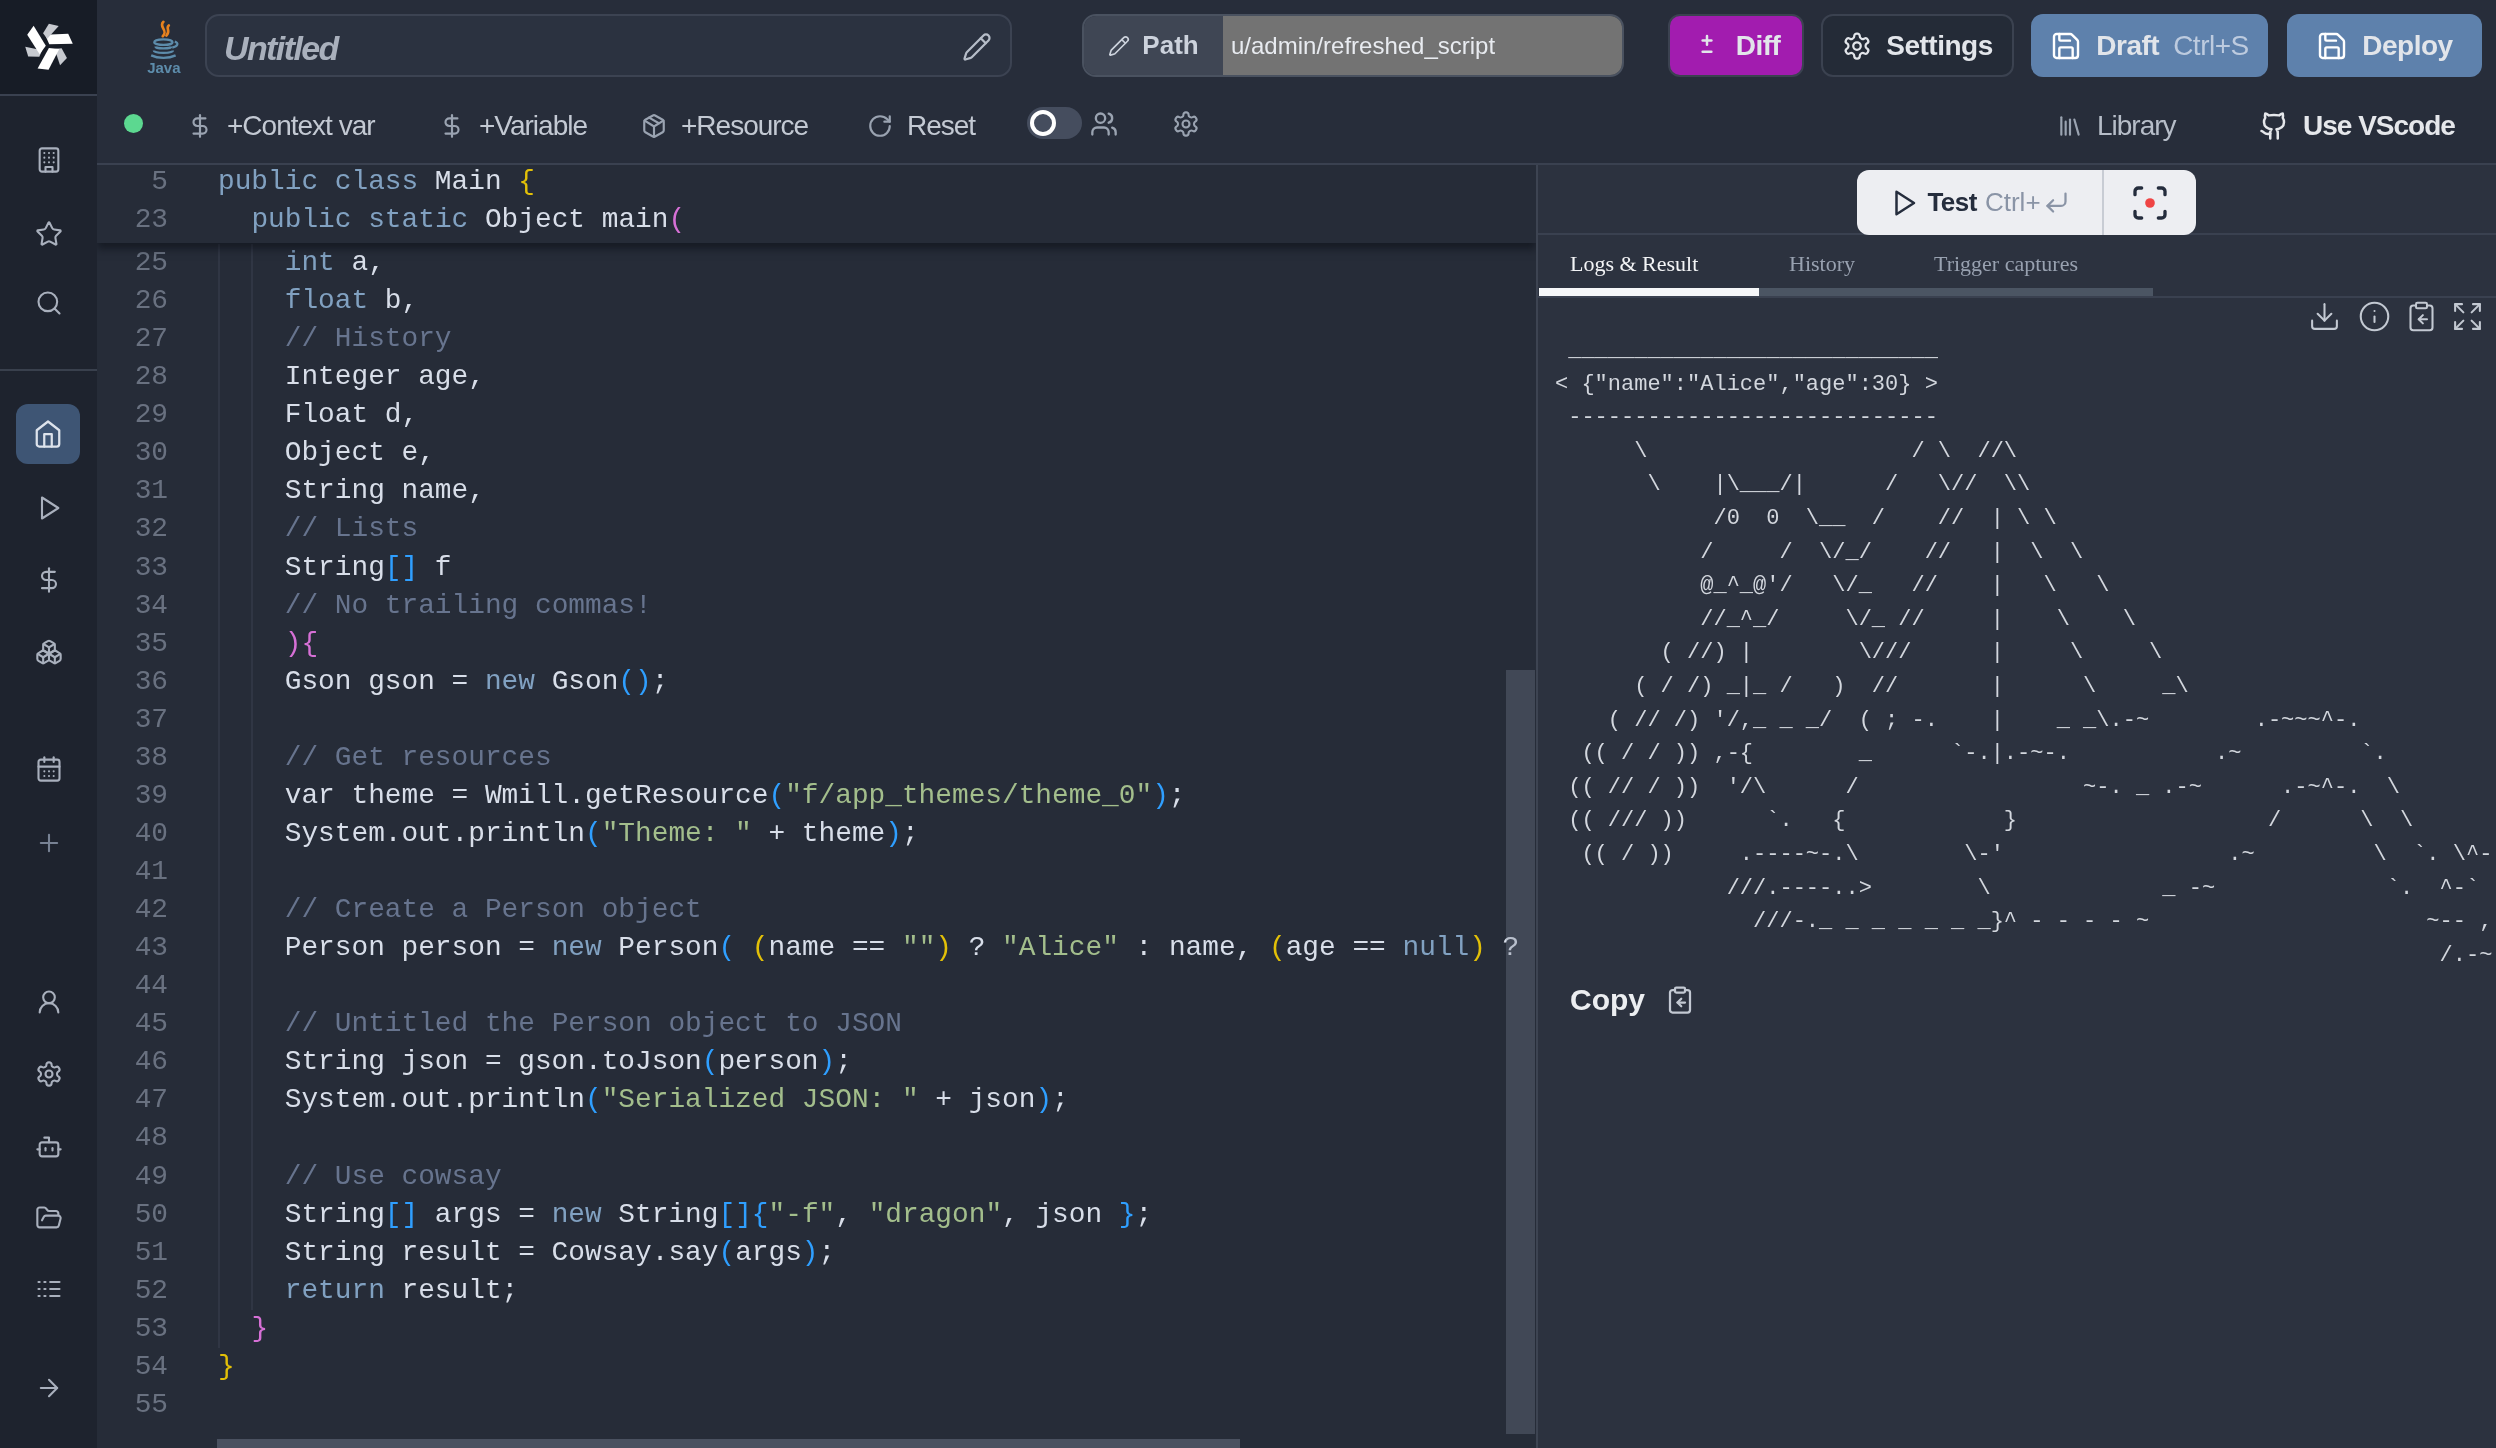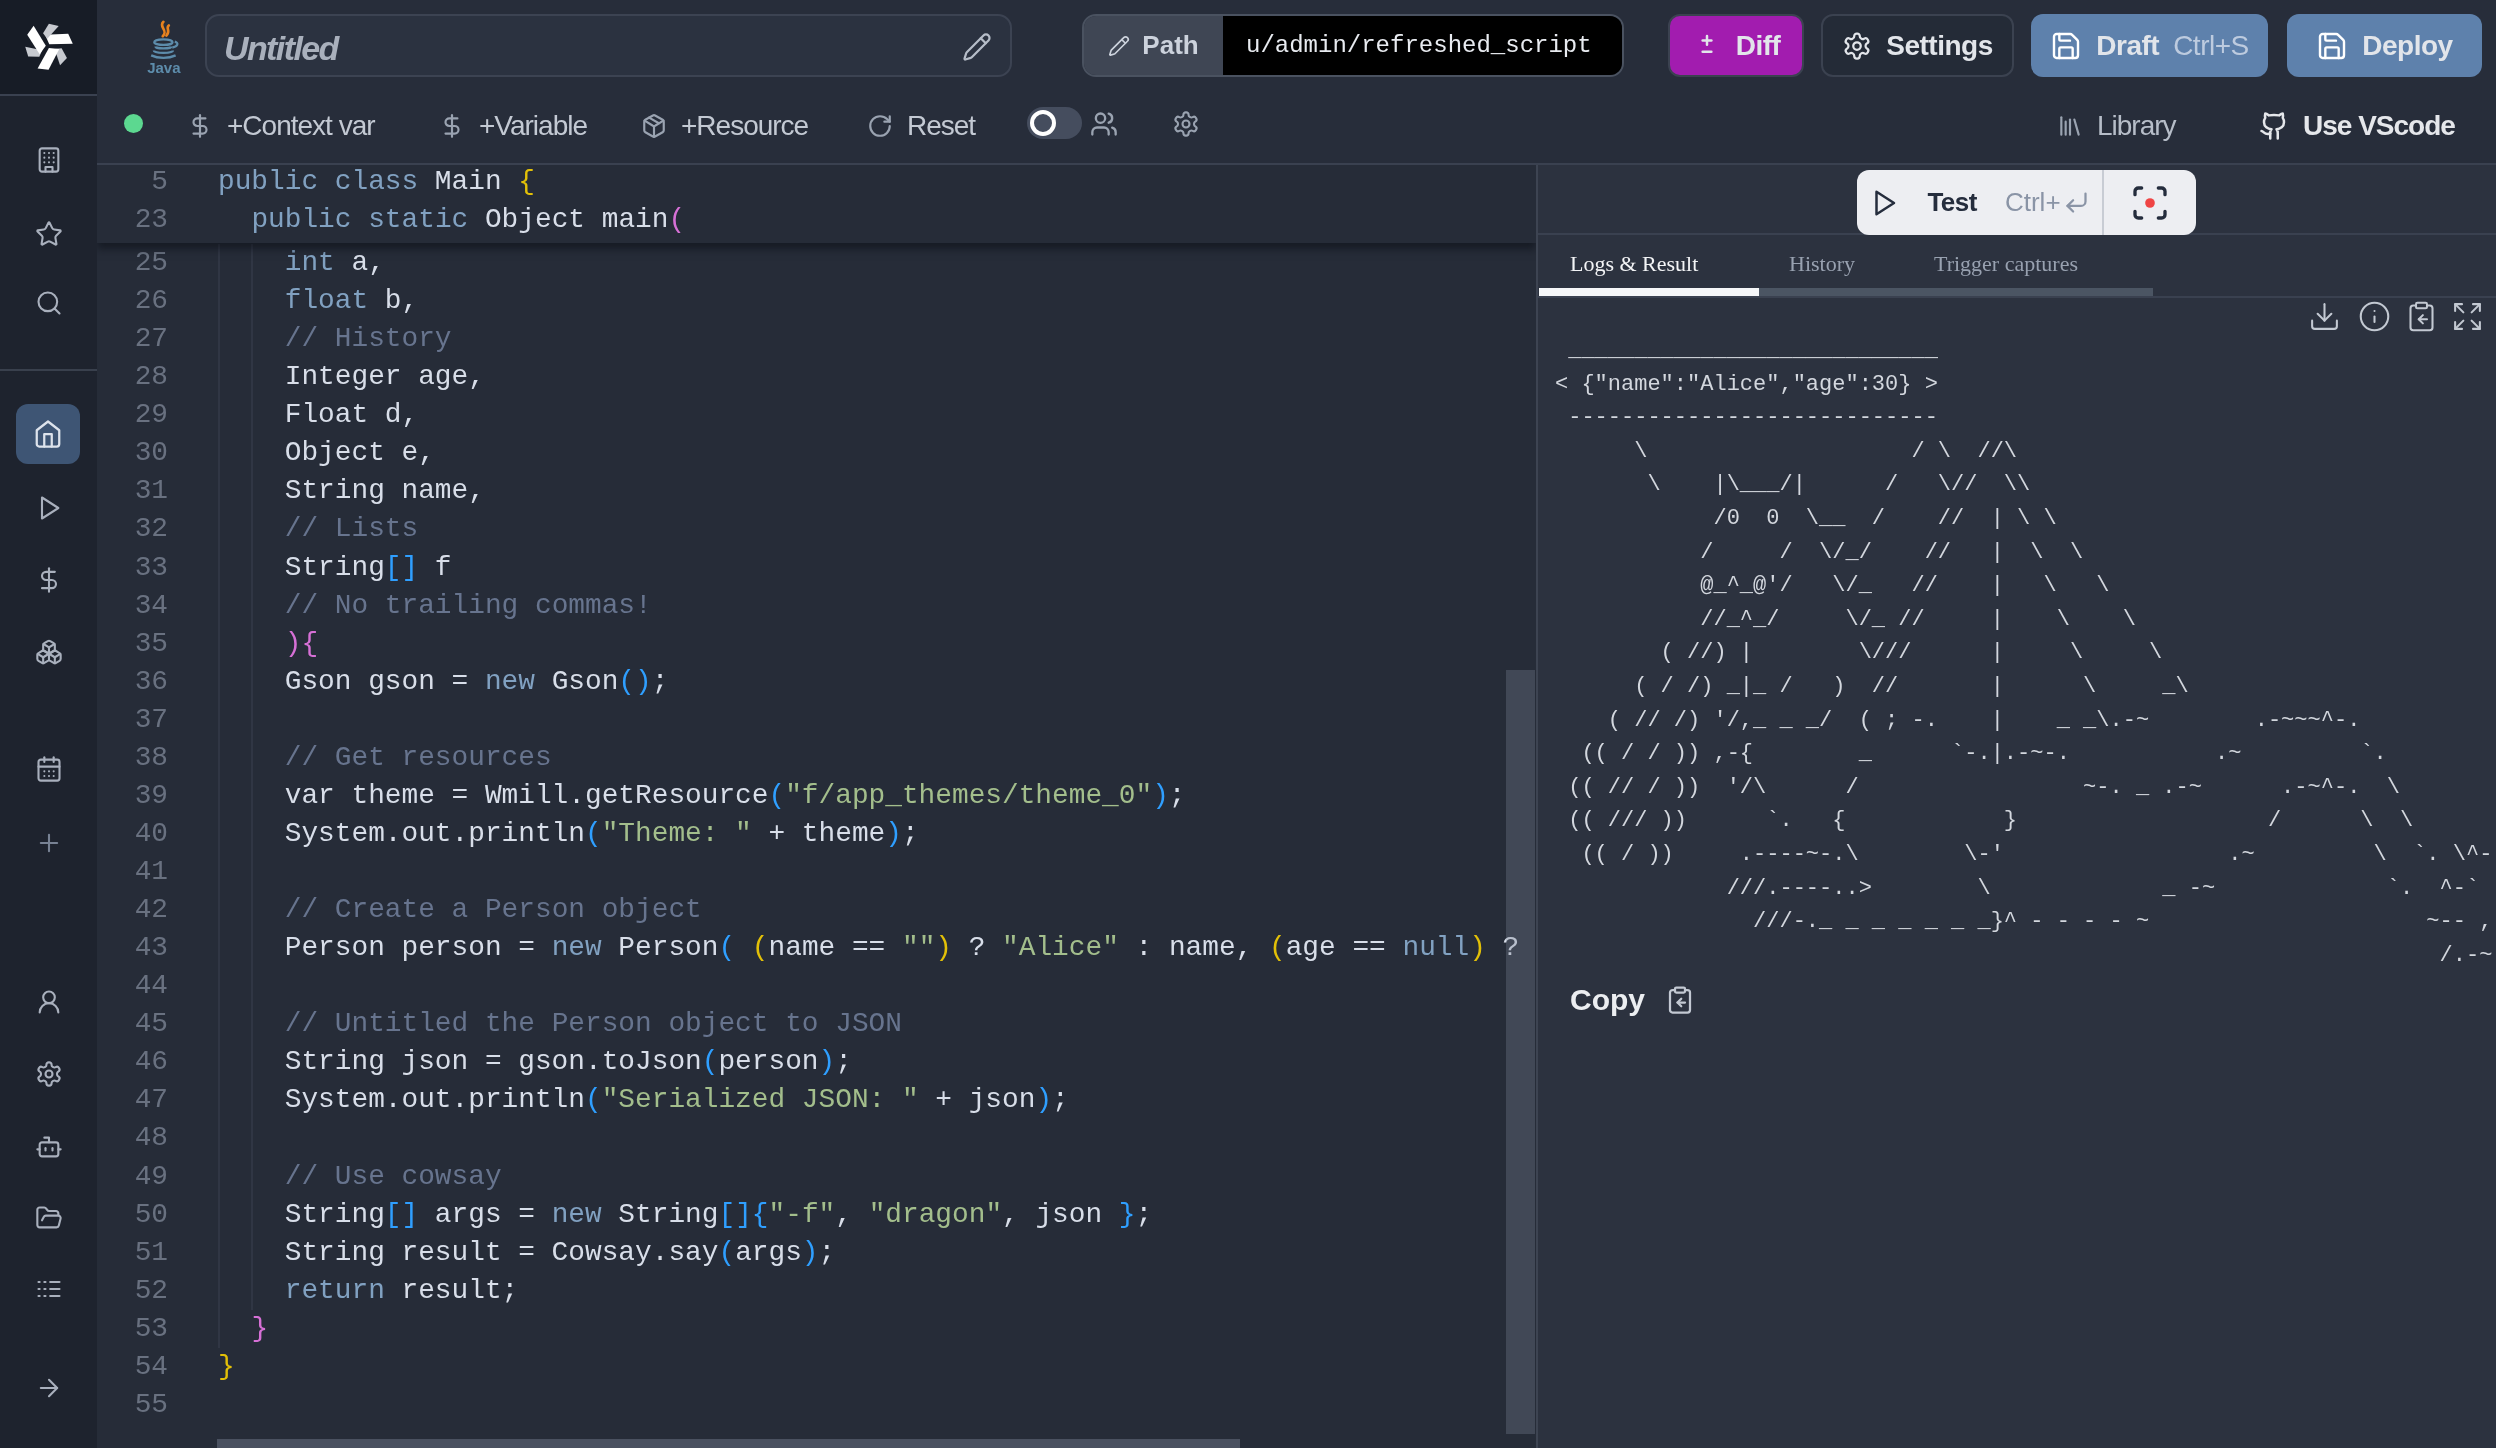--- a/index.html
+++ b/index.html
@@ -16,22 +16,22 @@
 #topbar { position:absolute; left:97px; top:0; width:2399px; height:165px; background:#272d3a;
   border-bottom:2px solid #3a4150; }
 .inputbox { position:absolute; background:#2b3240; border:2px solid #3c4352; border-radius:14px; }
 #untitled { left:108px; top:14px; width:807px; height:63px; }
 #untitled span { position:absolute; left:17px; top:13px; font-size:34px; font-weight:600; letter-spacing:-1.6px; color:#a9b0bc;font-style:italic; }
 #untitled svg { position:absolute; right:18px; top:16px; }
 #pathw { position:absolute; left:985px; top:14px; width:542px; height:63px; border:2px solid #4a5260;
   border-radius:14px; overflow:hidden; display:flex; }
 #pathl { width:139px; background:#3f4654; display:flex; align-items:center; justify-content:center; gap:12px;
   font-size:26px; font-weight:600; color:#ccd2dc; }
-#pathr { flex:1; display:flex; align-items:center; padding-left:23px;
-  font-family:Liberation Mono, monospace; font-size:24px; color:#e8ebf0; background:#000000; }
+#pathr { flex:1; display:flex; align-items:center; padding-left:8px;
+  font-family:Liberation Sans, sans-serif; font-size:24px; color:#e8ebf0; background:#737373; }
 .hbtn { position:absolute; top:14px; height:63px; border-radius:12px; display:flex; align-items:center;
   justify-content:center; gap:14px; font-size:28px; font-weight:600; letter-spacing:-0.5px; color:#e2e5ea; }
 
 .tb { position:absolute; top:110px; display:flex; align-items:center; gap:14px; font-size:28px; letter-spacing:-1px; }
 
 #editor { position:absolute; left:97px; top:165px; width:1439px; height:1283px; background:#262c38; overflow:hidden; }
 pre { font-family:"Liberation Mono", monospace; font-size:27.8px; line-height:38.07px; }
 .gut { position:absolute; width:71px; text-align:right; color:#697180; }
 .code { position:absolute; left:121px; color:#d8dee9; }
 .k { color:#81a1c1; } .c { color:#67748e; } .s { color:#a3be8c; }
@@ -391,21 +391,21 @@
     <pre class="code" style="top:-2px"><i class="k">public</i> <i class="k">class</i> Main <i class="b1">{</i>
   <i class="k">public</i> <i class="k">static</i> Object main<i class="b2">(</i></pre>
   </div>
   <div id="vscroll"></div>
   <div id="hscroll"></div>
 </div>
 
 <div id="rpanel">
   <div id="teststrip">
     <div id="testbtn">
-      <div style="flex:1;display:flex;align-items:center;justify-content:center;gap:28px;">
+      <div style="flex:1;display:flex;align-items:center;justify-content:center;gap:8px;">
         <svg class="" width="30" height="30" viewBox="0 0 24 24" fill="none" stroke="#252d3d" stroke-width="2" stroke-linecap="round" stroke-linejoin="round">
             <polygon points="6 3 20 12 6 21 6 3"></polygon>
           </svg>
         <span style="font-size:26px;font-weight:700;color:#252d3d;letter-spacing:-0.5px">Test</span>
         <span style="font-size:26px;color:#8a94a6;display:flex;align-items:center;gap:2px">Ctrl+<svg class="" width="27" height="27" viewBox="0 0 24 24" fill="none" stroke="#8a94a6" stroke-width="2" stroke-linecap="round" stroke-linejoin="round">
               <polyline points="9 10 4 15 9 20"></polyline>
               <path d="M20 4v7a4 4 0 0 1-4 4H4"></path>
             </svg></span>
       </div>
       <div style="width:2px;height:65px;background:#c8ccd4"></div>

